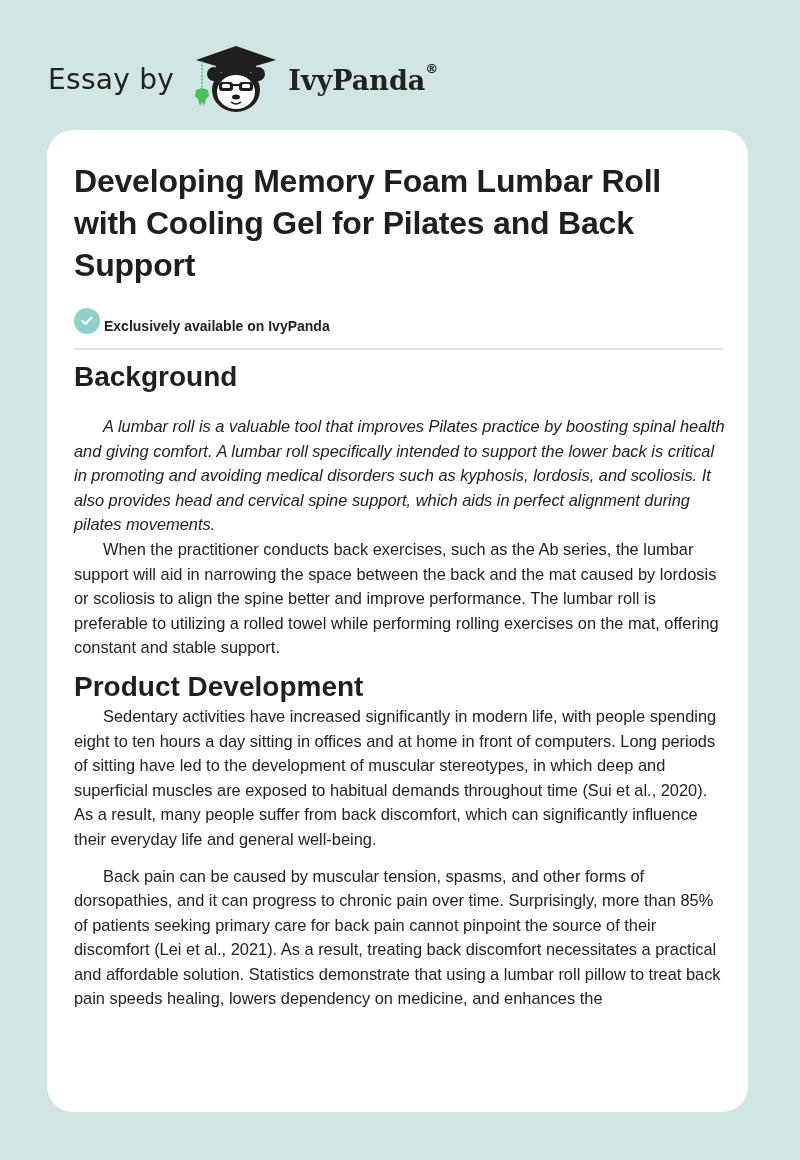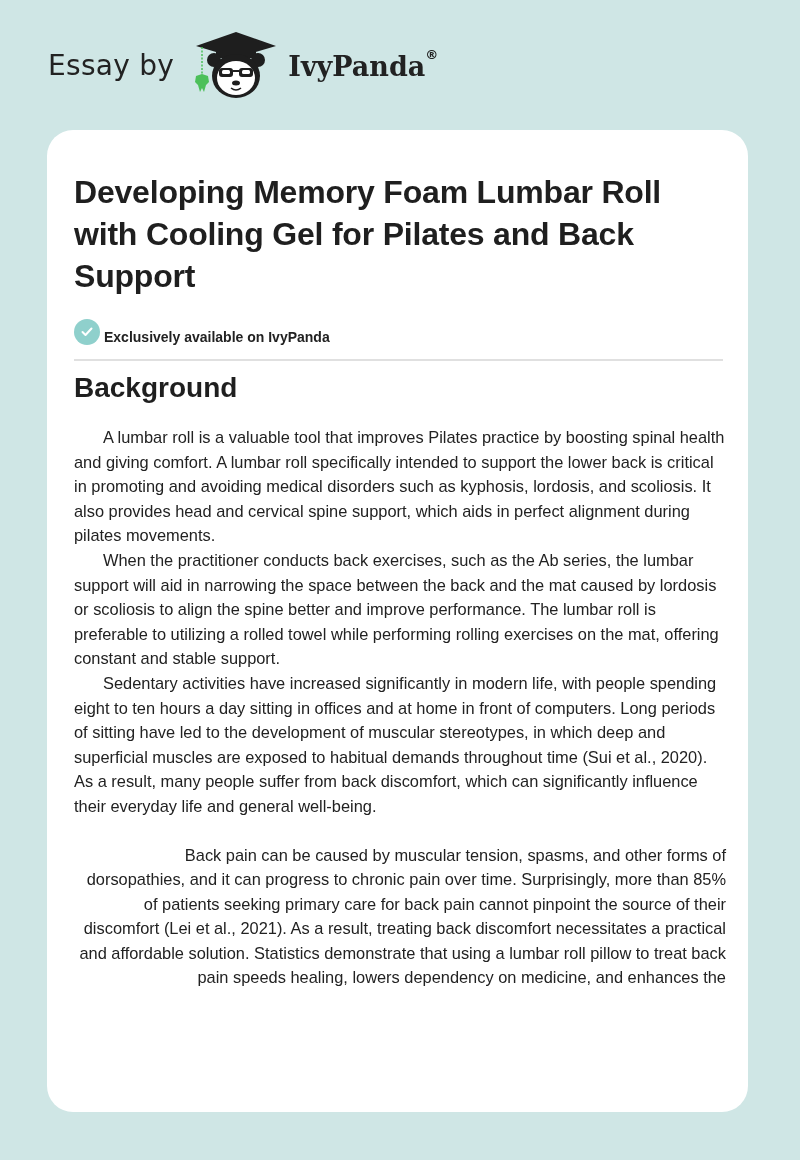--- a/index.html
+++ b/index.html
@@ -6,21 +6,21 @@
     html, body { width: 800px; height: 1160px; overflow: hidden; }
     body {
       background: #cfe6e5;
       font-family: "Liberation Sans", sans-serif;
       color: #222;
       position: relative;
     }
     .brand {
       position: absolute;
       left: 48px;
-      top: 30px;
+      top: 44px;
       height: 72px;
       display: flex;
       align-items: center;
     }
     .brand-essay {
       font-family: "DejaVu Sans", sans-serif;
       font-size: 28px;
       color: #222;
       letter-spacing: 0.3px;
       margin-right: 18px;
@@ -43,21 +43,21 @@
     }
     .card {
       position: absolute;
       left: 47px;
       top: 130px;
       width: 701px;
       height: 982px;
       background: #ffffff;
       border-radius: 26px;
       overflow: hidden;
-      padding: 41px 26px 0 27px;
+      padding: 30px 26px 0 27px;
     }
     .title {
       font-family: "Liberation Sans", sans-serif;
       font-weight: bold;
       font-size: 32px;
       line-height: 42px;
       color: #1f1f1f;
       letter-spacing: -0.2px;
       width: 640px;
     }
@@ -96,24 +96,24 @@
     }
     .sec-bg { margin-top: 22px; }
     .sec-pd { margin-top: 19px; }
     p.body {
       font-size: 16.4px;
       line-height: 24.6px;
       color: #222;
       text-indent: 29px;
       width: 652px;
     }
-    .p1 { margin-top: 20px; }
+    .p1 { margin-top: 20px; font-style: italic; }
     .p2 { margin-top: 0; }
     .p3 { }
-    .p4 { margin-top: 24px; text-align: right; }
+    .p4 { margin-top: 12px; }
   </style>
 </head>
 <body>
 
 <div class="brand">
   <span class="brand-essay">Essay by</span>
   <svg class="brand-logo" viewBox="0 0 88 72">
 
     <polygon points="44,2 84,16 44,28 4,16" fill="#1e1e1e"></polygon>
     <rect x="24" y="18" width="40" height="10" fill="#1e1e1e"></rect>
@@ -154,16 +154,17 @@
 
   <div class="divider"></div>
 
   <section>
     <h2 class="section sec-bg">Background</h2>
     <p class="body p1">A lumbar roll is a valuable tool that improves Pilates practice by boosting spinal health and giving comfort. A lumbar roll specifically intended to support the lower back is critical in promoting and avoiding medical disorders such as kyphosis, lordosis, and scoliosis. It also provides head and cervical spine support, which aids in perfect alignment during pilates movements.</p>
     <p class="body p2">When the practitioner conducts back exercises, such as the Ab series, the lumbar support will aid in narrowing the space between the back and the mat caused by lordosis or scoliosis to align the spine better and improve performance. The lumbar roll is preferable to utilizing a rolled towel while performing rolling exercises on the mat, offering constant and stable support.</p>
   </section>
 
   <section>
+    <h2 class="section sec-pd">Product Development</h2>
     <p class="body p3">Sedentary activities have increased significantly in modern life, with people spending eight to ten hours a day sitting in offices and at home in front of computers. Long periods of sitting have led to the development of muscular stereotypes, in which deep and superficial muscles are exposed to habitual demands throughout time (Sui et al., 2020). As a result, many people suffer from back discomfort, which can significantly influence their everyday life and general well-being.</p>
     <p class="body p4">Back pain can be caused by muscular tension, spasms, and other forms of dorsopathies, and it can progress to chronic pain over time. Surprisingly, more than 85% of patients seeking primary care for back pain cannot pinpoint the source of their discomfort (Lei et al., 2021). As a result, treating back discomfort necessitates a practical and affordable solution. Statistics demonstrate that using a lumbar roll pillow to treat back pain speeds healing, lowers dependency on medicine, and enhances the</p>
   </section>
 </main>
 
 </body></html>

